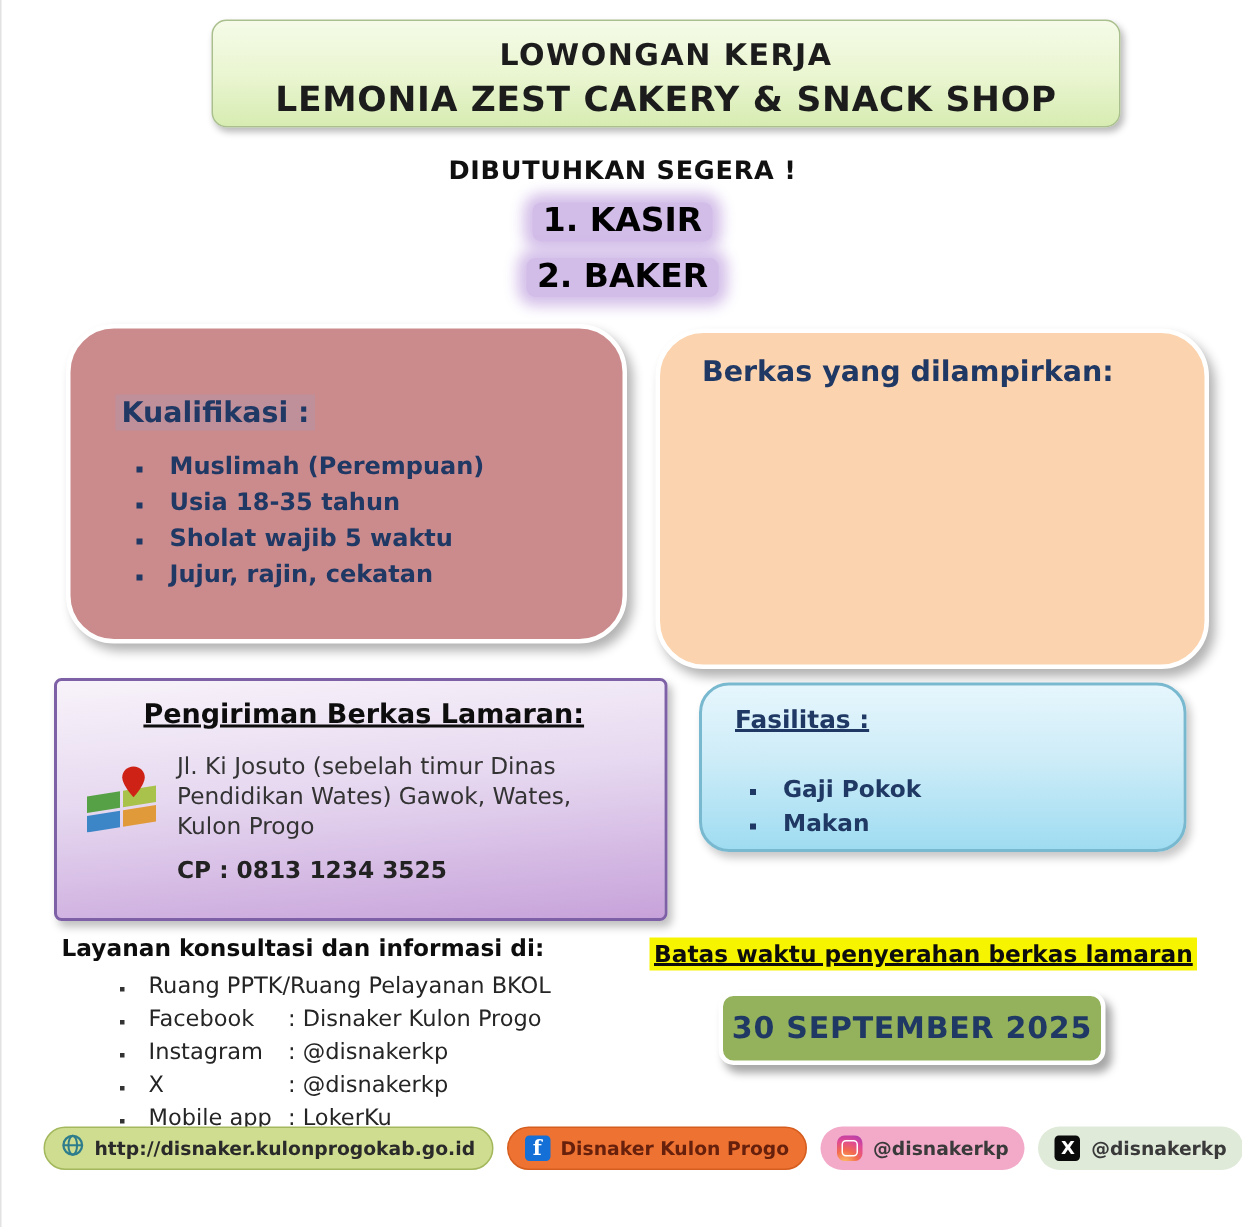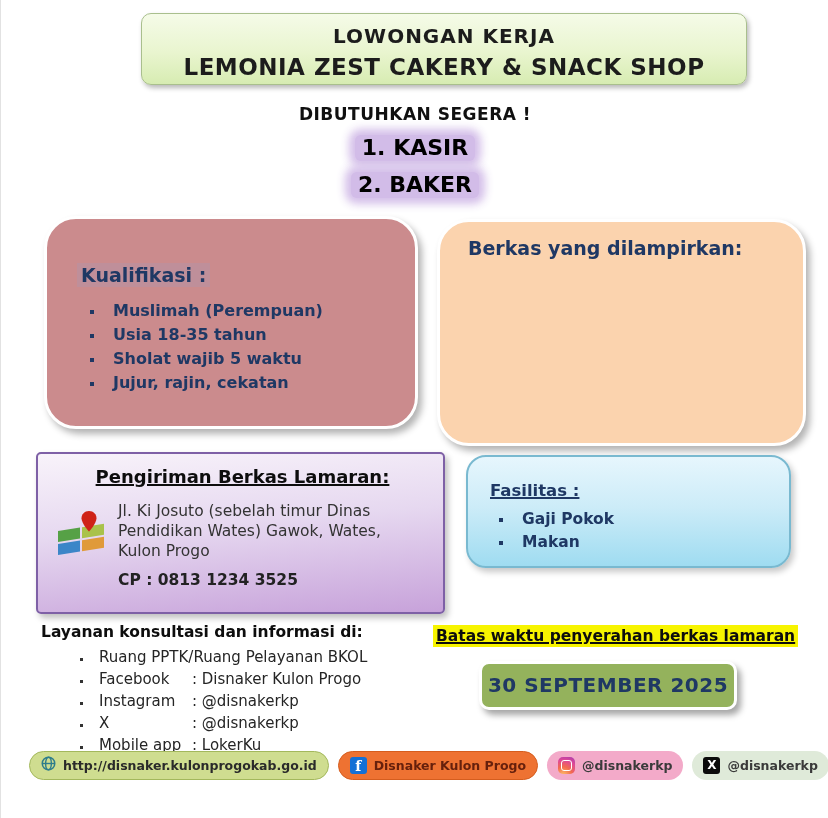--- a/index.html
+++ b/index.html
@@ -69,27 +69,27 @@
   .addr-block{flex:1; color:#2b2b2b;}
   .addr-company{font-size:16px; font-weight:bold; color:#222;}
   .addr-text{font-size:15.5px; line-height:20px; white-space:pre-line; color:#333;}
   .addr-cp{font-size:15.5px; font-weight:bold; margin-top:10px; color:#222;}
   
   .panel-fasilitas{
     left:465px; top:455px; width:325px; height:113px;
     border:2px solid #79b9d0; border-radius:20px;
     background:linear-gradient(#e6f6fd 0%, #cdecf8 45%, #9fdcf1 100%);
     box-shadow:3px 4px 6px rgba(0,0,0,0.22);
-    padding:24px 10px 0 22px;
+    padding:13px 10px 0 22px;
   }
   .fasilitas-title{
     font-size:16.5px; font-weight:bold; color:#1f3864;
     text-decoration:underline; text-decoration-thickness:2px;
   }
-  .panel-fasilitas ul.navy-list{margin-top:8px; padding-left:24px;}
+  .panel-fasilitas ul.navy-list{margin-top:26px; padding-left:24px;}
   .panel-fasilitas ul.navy-list li{font-size:15.5px; line-height:23px;}
   
   .layanan{position:absolute; left:40px; top:623px; width:400px;}
   .layanan-title{font-size:15.5px; font-weight:bold; color:#0d0d0d;}
   ul.svc-list{margin:5px 0 0 0; padding-left:52px; list-style-type:square;}
   ul.svc-list li{font-size:15px; color:#252525; line-height:22px; padding-left:6px;}
   ul.svc-list li::marker{color:#333; font-size:11px;}
   .svc-label{display:inline-block; min-width:93px;}
   
   .deadline-label{position:absolute; left:432px; top:626px;}

